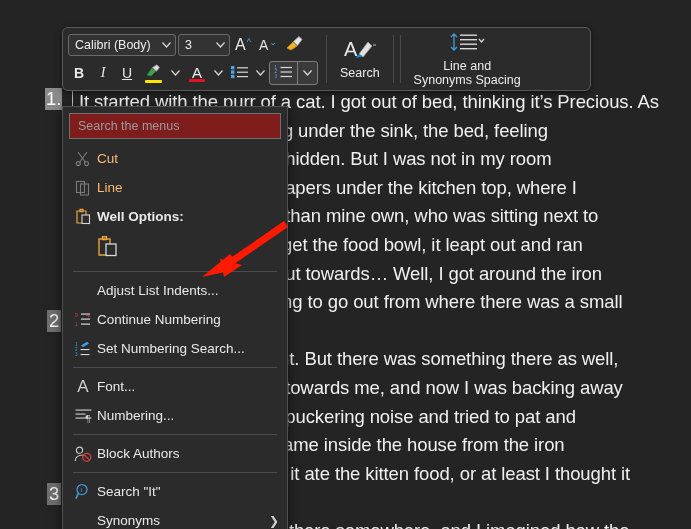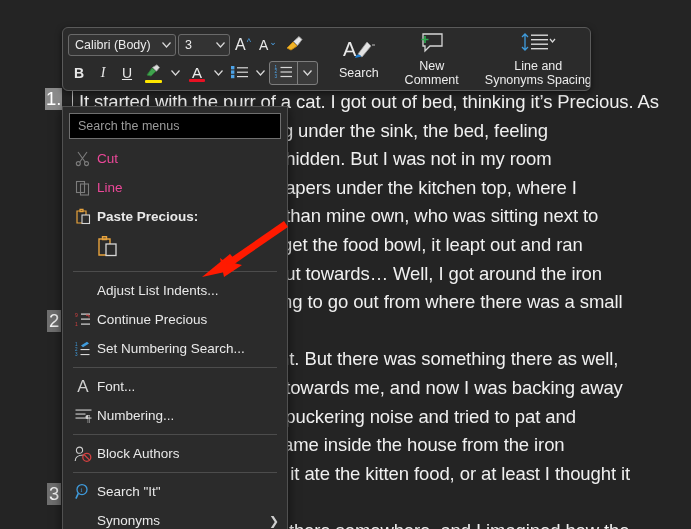--- a/index.html
+++ b/index.html
@@ -152,37 +152,37 @@
     left: 62px; top: 106px;
     width: 226px; height: 430px;
     background: #2b2b2b;
     border: 1px solid #505050;
     box-shadow: 0 3px 10px rgba(0,0,0,0.6);
     padding: 6px 0 0 0;
   }
   .ctx-search {
     margin: 0 6px 5px 6px;
     height: 26px;
-    background: #000000;
+    background: #7f1d1d;
     border: 1px solid #6f6f6f;
     display: flex; align-items: center;
     padding: 0 8px;
     color: #9b9b9b;
     font-size: 12.5px;
   }
   .ctx-item {
     display: flex;
     align-items: center;
     height: 29px;
     padding: 0 8px 0 6px;
     color: #e9e9e9;
     font-size: 13.5px;
     white-space: nowrap;
   }
-  .ctx-item.disabled { color: #ec4899; }
+  .ctx-item.disabled { color: #fdba74; }
   .ctx-item .ic {
     width: 28px; min-width: 28px;
     display: flex; align-items: center; justify-content: center;
   }
   .ctx-item .lbl { flex: 1; }
   .ctx-item .submore { color: #cfcfcf; font-size: 12px; }
   .ctx-item.bold { font-weight: bold; }
   .ctx-sep {
     height: 1px;
     background: #4c4c4c;
@@ -347,32 +347,20 @@
             <path d="M13 20 Q15 14 19.5 18.5 Z" fill="#1f7fd1"></path>
             <path d="M30 7 l3 0" stroke="#bfbfbf" stroke-width="1"></path>
           </svg>
         </span>
         <span>Search</span>
       </div>
     </div>
 
     <div class="tb-sep"></div>
 
-    <div class="tb-group">
-      <div class="tb-bigbtn">
-        <span class="ic">
-          <svg width="28" height="22" viewBox="0 0 28 22">
-            <path d="M5 3 H24 V15 H12 L7 20 V15 H5 Z" fill="none" stroke="#d6d6d6" stroke-width="1.3"></path>
-            <path d="M7 5 v7 M3.5 8.5 h7" stroke="#2fa84f" stroke-width="1.7"></path>
-          </svg>
-        </span>
-        <span>New</span>
-        <span>Comment</span>
-      </div>
-    </div>
 
     <div class="tb-sep"></div>
 
     <div class="tb-group">
       <div class="tb-bigbtn">
         <span class="ic">
           <svg width="38" height="22" viewBox="0 0 38 22">
             <path d="M6 3 v16 M3 6 l3 -3 l3 3 M3 16 l3 3 l3 -3" stroke="#3f9bdc" stroke-width="1.3" fill="none"></path>
             <rect x="12" y="3.5" width="17" height="1.4" fill="#d8d8d8"></rect>
             <rect x="12" y="8" width="17" height="1.4" fill="#d8d8d8"></rect>
@@ -416,21 +404,21 @@
     </div>
 
     <div class="ctx-item bold">
       <span class="ic">
         <svg width="16" height="17" viewBox="0 0 16 17">
           <path d="M2 3 H11 V15 H2 Z" fill="none" stroke="#e8a33d" stroke-width="1.2"></path>
           <path d="M5 1.3 H8 V3.6 H5 Z" fill="none" stroke="#e8a33d" stroke-width="1.2"></path>
           <rect x="7" y="7" width="7.5" height="8.5" fill="#2b2b2b" stroke="#d6d6d6" stroke-width="1.1"></rect>
         </svg>
       </span>
-      <span class="lbl">Paste Precious:</span>
+      <span class="lbl">Well Options:</span>
     </div>
 
     <div class="ctx-paste-row">
       <span>
         <svg width="22" height="24" viewBox="0 0 22 24">
           <path d="M2 4 H13 V20 H2 Z" fill="none" stroke="#e8a33d" stroke-width="1.4"></path>
           <path d="M5.5 1.7 H9.5 V4.5 H5.5 Z" fill="none" stroke="#e8a33d" stroke-width="1.4"></path>
           <rect x="9" y="9" width="10" height="11.5" fill="#2b2b2b" stroke="#d6d6d6" stroke-width="1.3"></rect>
         </svg>
       </span>
@@ -447,21 +435,21 @@
       <span class="ic">
         <svg width="17" height="16" viewBox="0 0 17 16">
           <text x="0" y="5" font-size="5" fill="#d24040" font-family="Liberation Sans">9</text>
           <text x="0" y="14" font-size="5" fill="#d24040" font-family="Liberation Sans">1</text>
           <rect x="6" y="1.5" width="9" height="1.2" fill="#d8d8d8"></rect>
           <rect x="6" y="6.5" width="9" height="1.2" fill="#d8d8d8"></rect>
           <rect x="6" y="11.5" width="9" height="1.2" fill="#d8d8d8"></rect>
           <path d="M11 3.2 l3 0 l0 2.2" fill="none" stroke="#d24040" stroke-width="1"></path>
         </svg>
       </span>
-      <span class="lbl">Continue Precious</span>
+      <span class="lbl">Continue Numbering</span>
     </div>
 
     <div class="ctx-item">
       <span class="ic">
         <svg width="17" height="16" viewBox="0 0 17 16">
           <text x="0" y="4.6" font-size="4.6" fill="#3f9bdc" font-family="Liberation Sans">1</text>
           <text x="0" y="9.6" font-size="4.6" fill="#3f9bdc" font-family="Liberation Sans">2</text>
           <text x="0" y="14.6" font-size="4.6" fill="#3f9bdc" font-family="Liberation Sans">3</text>
           <rect x="5.5" y="8" width="9" height="1.1" fill="#d8d8d8"></rect>
           <rect x="5.5" y="13" width="9" height="1.1" fill="#d8d8d8"></rect>

